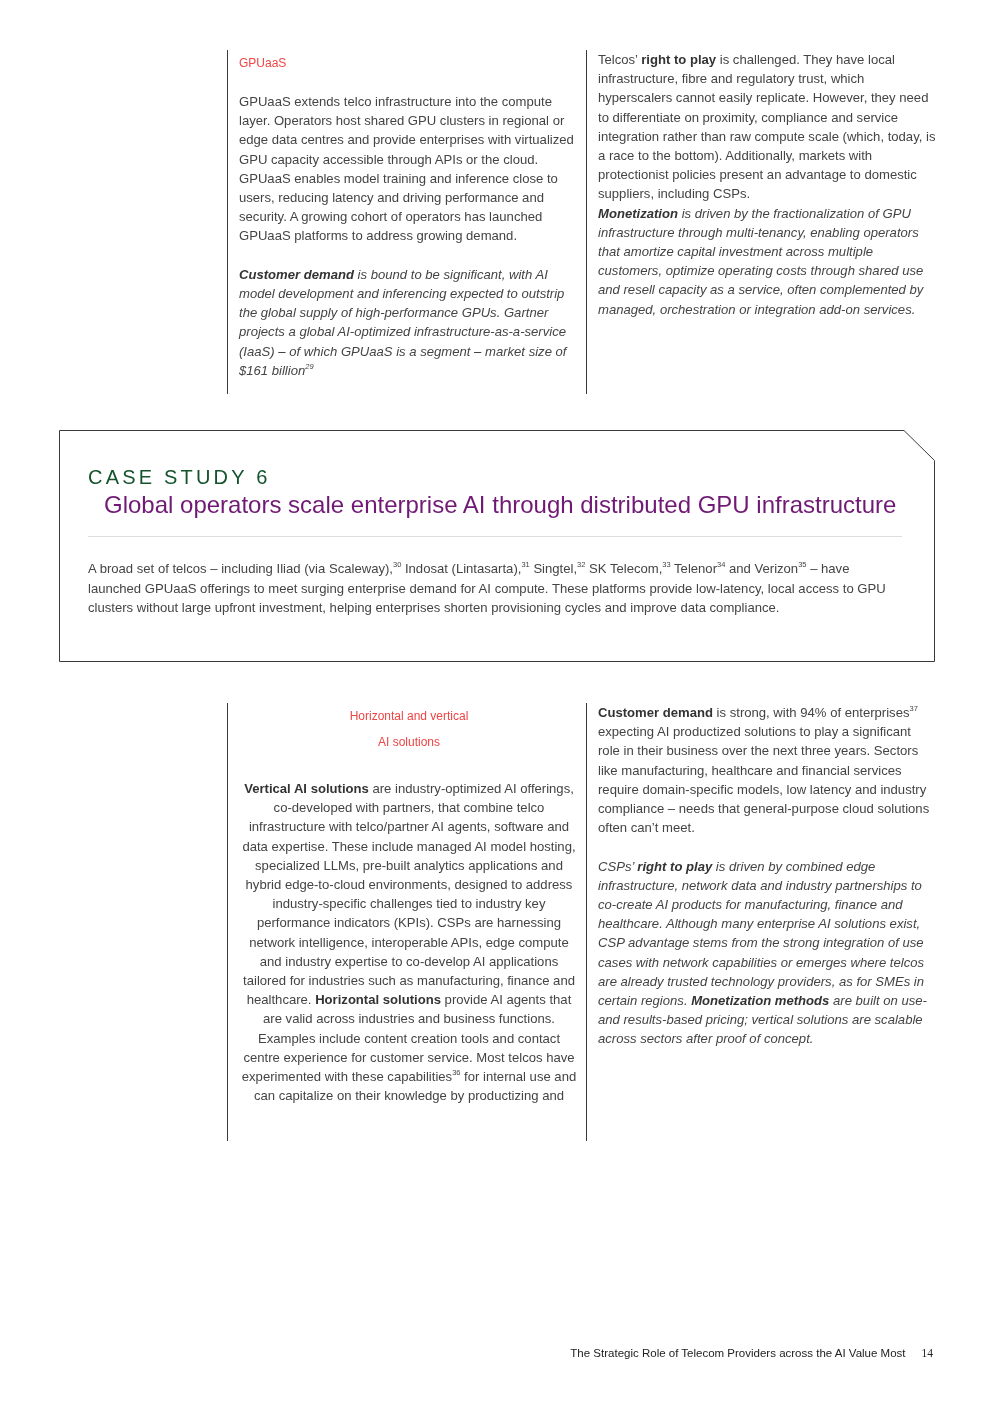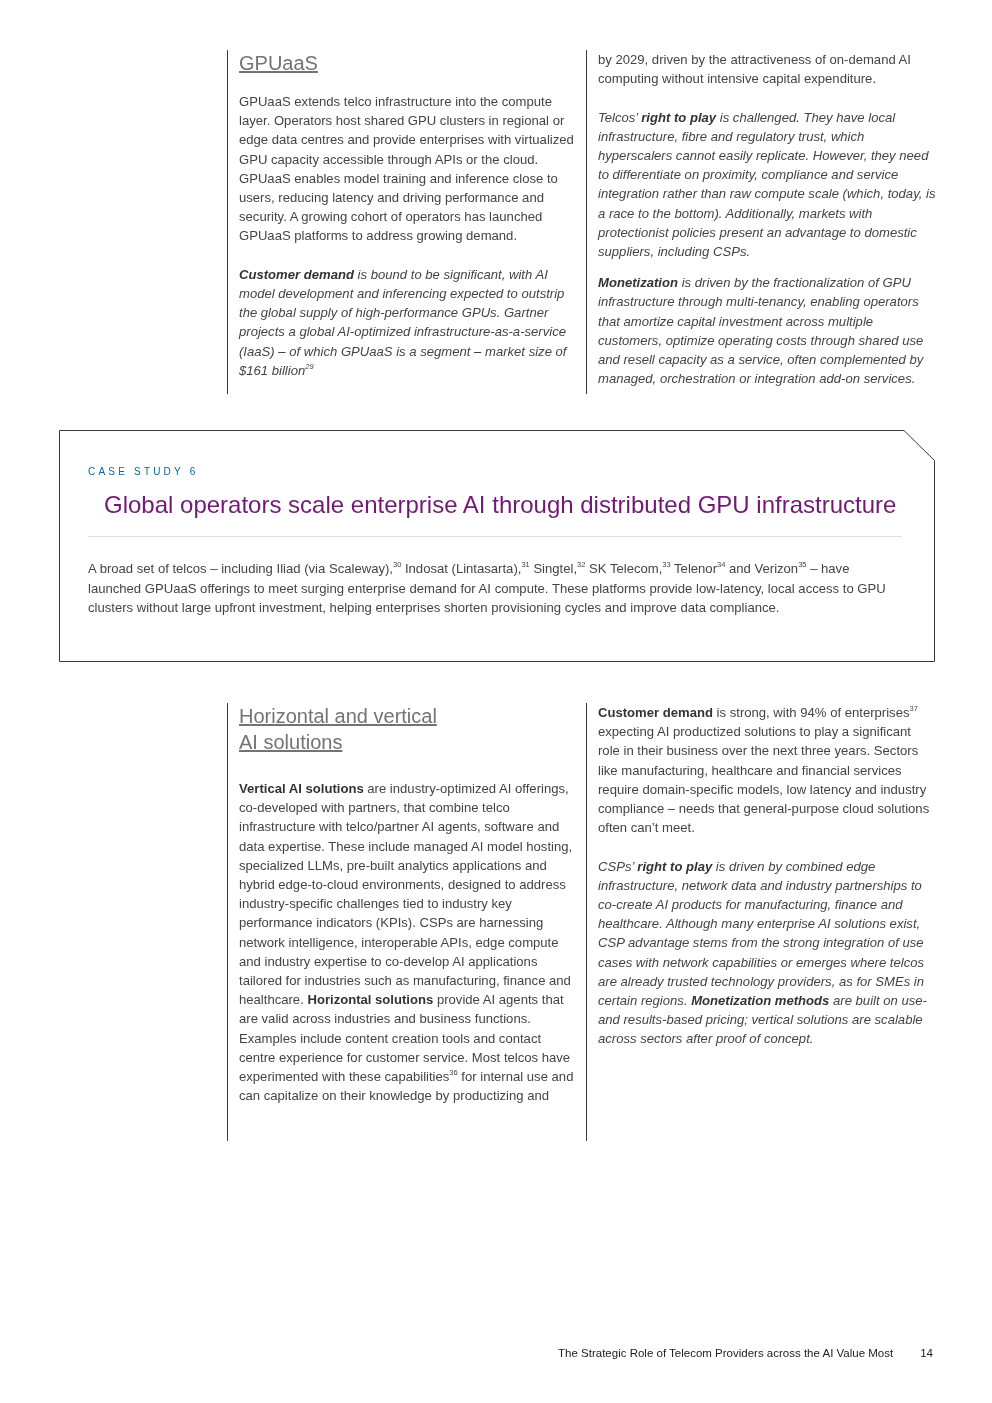--- a/index.html
+++ b/index.html
@@ -16,49 +16,48 @@
       padding-left: 11px;
       font-size: 13.1px;
       line-height: 19.2px;
       color: #444444;
     }
     .col p { margin: 0; }
     .col p + p { margin-top: 19.2px; font-style: italic; }
     .col b { font-weight: bold; color: #333333; }
     .col sup, .cs-body sup { font-size: 7.5px; line-height: 0; vertical-align: 6px; }
     .h2 {
-      font-size: 20px;
+      font-size: 12px;
       line-height: 26px;
-      color: #737373;
+      color: #ef4444;
       font-weight: normal;
-      text-decoration: underline;
     }
     #top-left { left: 227px; top: 50px; width: 352px; height: 344px; }
     #top-left .h2 { margin-top: 0px; margin-bottom: 16px; }
     #top-right { left: 586px; top: 50px; width: 350px; height: 344px; }
-    #top-right .p-mon { margin-top: 12px; }
-    #bot-left { left: 227px; top: 703px; width: 352px; height: 438px; }
+    #top-right .p-mon { margin-top: 0; }
+    #bot-left { left: 227px; top: 703px; width: 352px; height: 438px; text-align: center; }
     #bot-left .h2 { margin-bottom: 24px; }
     #bot-right { left: 586px; top: 703px; width: 350px; height: 438px; }
 
     
     #case-study {
       position: absolute;
       left: 59px; top: 430px;
       width: 876px; height: 232px;
     }
     #case-study svg.frame {
       position: absolute; left: 0; top: 0;
     }
     .cs-label {
       position: absolute;
       left: 29px; top: 36px;
-      font-size: 10px;
+      font-size: 20px;
       letter-spacing: 3.2px;
-      color: #0369a1;
+      color: #14532d;
     }
     .cs-title {
       position: absolute;
       left: 45px; top: 61px;
       font-size: 24px;
       color: #701a75;
       white-space: nowrap;
     }
     .cs-sep {
       position: absolute;
@@ -75,33 +74,32 @@
       color: #444444;
     }
     .footer {
       position: absolute;
       top: 1347px;
       right: 59px;
       font-size: 11.5px;
       color: #222222;
       white-space: nowrap;
     }
-    .footer .page { margin-left: 27px; }
+    .footer .page { margin-left: 16px; font-family: Liberation Serif, serif; }
   </style>
 </head>
 <body>
 
 <div class="col" id="top-left">
   <h2 class="h2">GPUaaS</h2>
   <p>GPUaaS extends telco infrastructure into the compute layer. Operators host shared GPU clusters in regional or edge data centres and provide enterprises with virtualized GPU capacity accessible through APIs or the cloud. GPUaaS enables model training and inference close to users, reducing latency and driving performance and security. A growing cohort of operators has launched GPUaaS platforms to address growing demand.</p>
   <p><b>Customer demand</b><span> is bound to be significant, with AI model development and inferencing expected to outstrip the global supply of high-performance GPUs. Gartner projects a global AI-optimized infrastructure-as-a-service (IaaS) – of which GPUaaS is a segment – market size of $161 billion</span><sup>29</sup></p>
 </div>
 
 <div class="col" id="top-right">
-  <p>by 2029, driven by the attractiveness of on-demand AI computing without intensive capital expenditure.</p>
   <p><span>Telcos’ </span><b>right to play</b><span> is challenged. They have local infrastructure, fibre and regulatory trust, which hyperscalers cannot easily replicate. However, they need to differentiate on proximity, compliance and service integration rather than raw compute scale (which, today, is a race to the bottom). Additionally, markets with protectionist policies present an advantage to domestic suppliers, including CSPs.</span></p>
   <p class="p-mon"><b>Monetization</b><span> is driven by the fractionalization of GPU infrastructure through multi-tenancy, enabling operators that amortize capital investment across multiple customers, optimize operating costs through shared use and resell capacity as a service, often complemented by managed, orchestration or integration add-on services.</span></p>
 </div>
 
 <div id="case-study">
   <svg class="frame" width="876" height="232" viewBox="0 0 876 232">
     <path d="M0.5 0.5 H845 L875.5 30.5 V231.5 H0.5 Z" fill="none" stroke="#3a3a3a" stroke-width="1"></path>
   </svg>
   <div class="cs-label">CASE STUDY 6</div>
   <div class="cs-title">Global operators scale enterprise AI through distributed GPU infrastructure</div>

